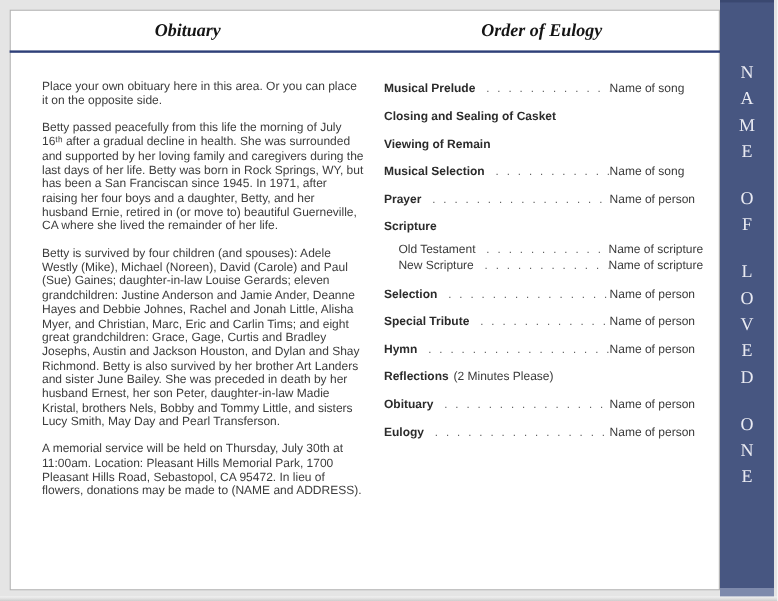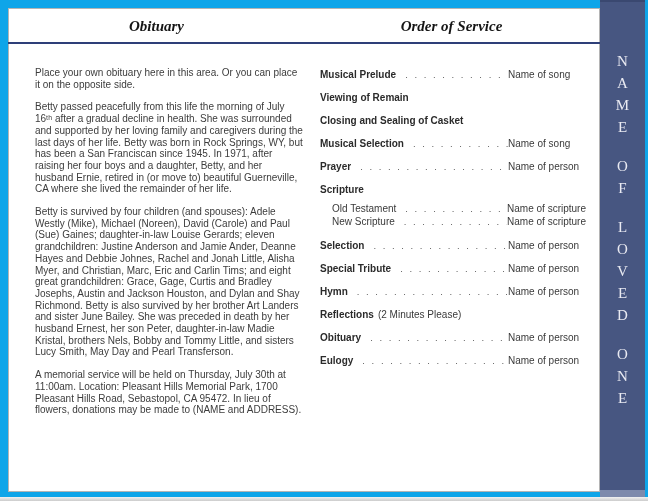--- a/index.html
+++ b/index.html
@@ -1,17 +1,17 @@
 <!DOCTYPE html>
 <html><head>
 <meta charset="utf-8">
 <style>
   html,body{margin:0;padding:0;background:#ffffff;}
   .canvas{
-    position:relative;width:648px;height:501px;background:#0ea5e9;
+    position:relative;width:648px;height:501px;background:#e5e5e5;
     font-family:"Liberation Sans", sans-serif;overflow:hidden;
   }
   .frame{
     position:absolute;left:8px;top:8px;width:590px;height:482px;
     border:1px solid #b4b4b4;background:#ffffff;
   }
   .header-title{
     position:absolute;top:13px;height:26px;line-height:26px;width:295px;
     text-align:center;font-family:"Liberation Serif", serif;
     font-style:italic;font-weight:bold;font-size:15px;color:#151515;
@@ -69,47 +69,47 @@
   }
 </style>
 </head>
 <body>
 
 <div class="canvas">
 
   <div class="frame"></div>
 
   <div class="header-title header-left">Obituary</div>
-  <div class="header-title header-right">Order of Service</div>
+  <div class="header-title header-right">Order of Eulogy</div>
 
   <div class="rule"></div>
 
   <div class="obituary">
 
   <p>Place your own obituary here in this area. Or you can place it on the opposite side.</p>
       <p>Betty passed peacefully from this life the morning of July 16ᵗʰ after a gradual decline in health.  She was surrounded and supported by her loving family and caregivers during the last days of her life.  Betty was born in Rock Springs, WY, but has been a San Franciscan since 1945.  In 1971, after raising her four boys and a daughter, Betty, and her husband Ernie, retired in (or move to) beautiful Guerneville, CA where she lived the remainder of her life.</p>
       <p>Betty is survived by four children (and spouses): Adele Westly (Mike), Michael (Noreen), David (Carole) and Paul (Sue) Gaines;  daughter-in-law Louise Gerards;  eleven grandchildren: Justine Anderson and Jamie Ander, Deanne Hayes and Debbie Johnes, Rachel and Jonah Little, Alisha Myer, and Christian, Marc, Eric and Carlin Tims;  and eight great grandchildren: Grace, Gage, Curtis and Bradley Josephs, Austin and Jackson Houston, and Dylan and Shay Richmond.  Betty is also survived by her brother Art Landers and sister June Bailey.  She was preceded in death by her husband Ernest, her son Peter, daughter-in-law Madie Kristal, brothers Nels, Bobby and Tommy Little, and sisters Lucy Smith, May Day and Pearl Transferson.</p>
       <p>A memorial service will be held on Thursday, July 30th at 11:00am.  Location:  Pleasant Hills Memorial Park, 1700 Pleasant Hills Road, Sebastopol, CA 95472.  In lieu of flowers, donations may be made to (NAME and ADDRESS).</p>
     </div>
 
   <div class="order">
 
   <div class="row">
         <span class="label">Musical Prelude</span>
         <span class="suffix"></span>
         <span class="leader"></span>
         <span class="value">Name of song</span>
       </div>
       <div class="row no-value">
+        <span class="label">Closing and Sealing of Casket</span>
+        <span class="suffix"></span>
+
+      </div>
+      <div class="row no-value">
         <span class="label">Viewing of Remain</span>
-        <span class="suffix"></span>
-
-      </div>
-      <div class="row no-value">
-        <span class="label">Closing and Sealing of Casket</span>
         <span class="suffix"></span>
 
       </div>
       <div class="row">
         <span class="label">Musical Selection</span>
         <span class="suffix"></span>
         <span class="leader"></span>
         <span class="value">Name of song</span>
       </div>
       <div class="row">

